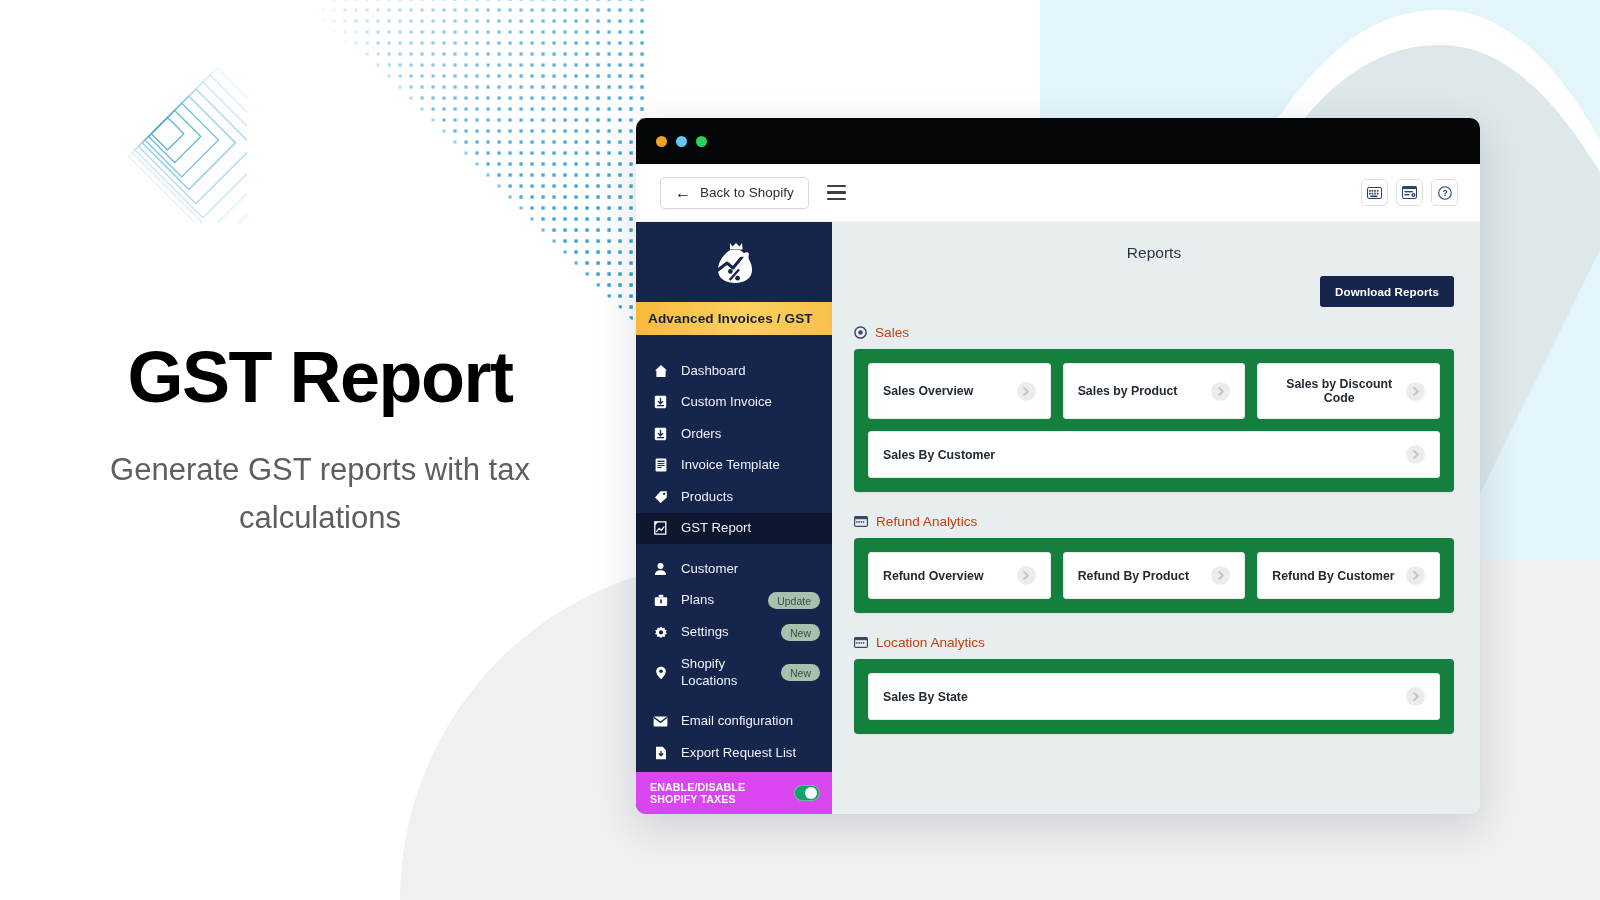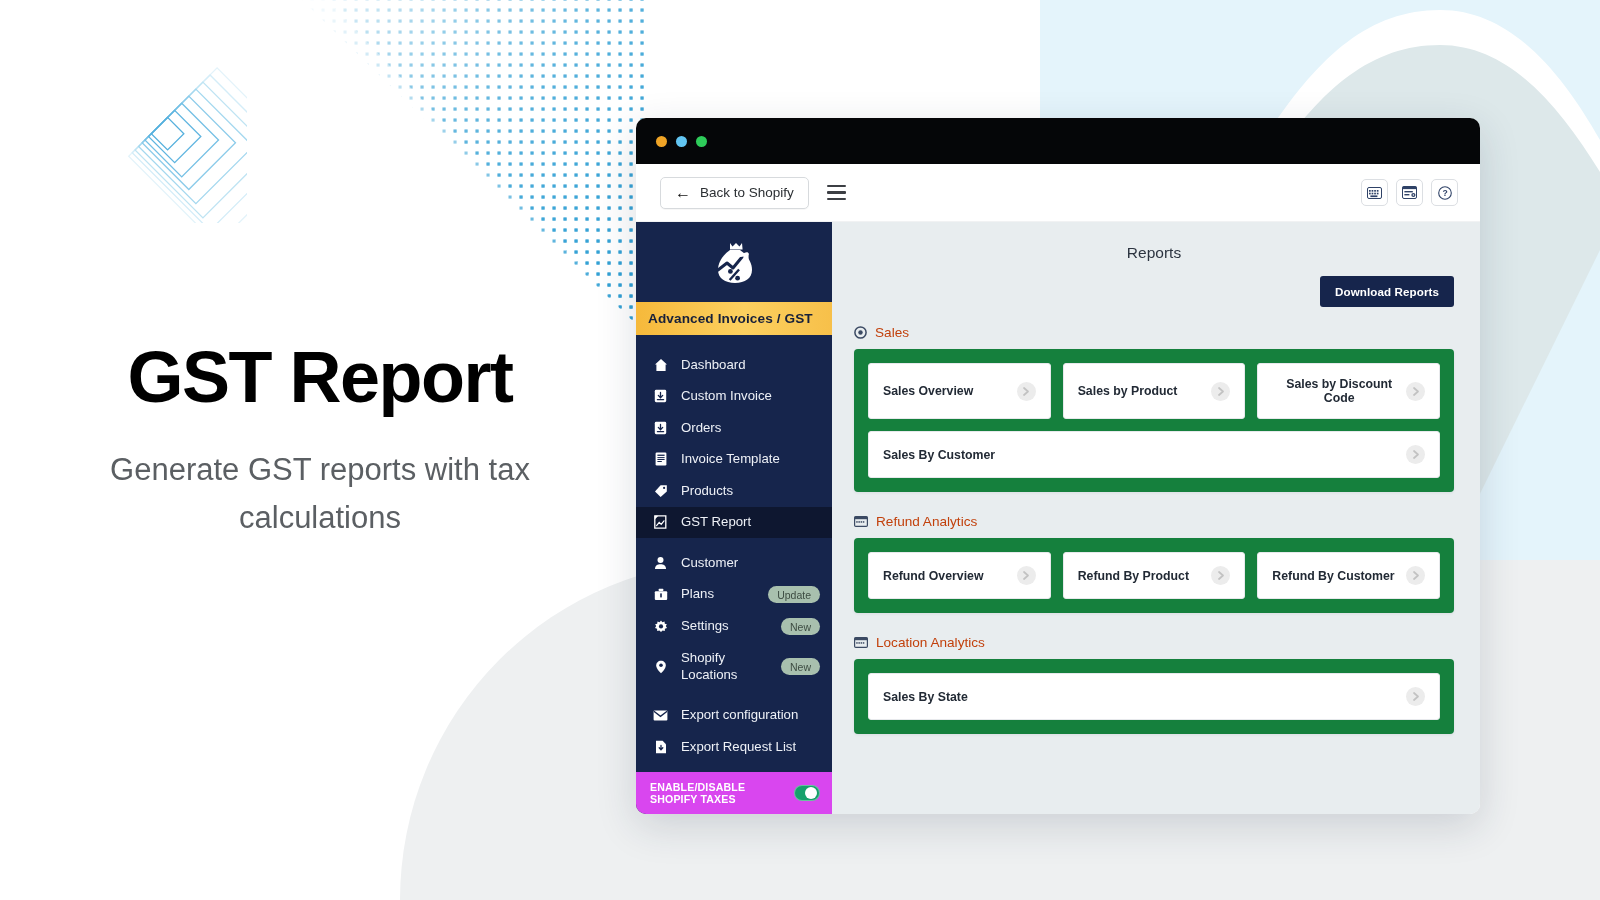--- a/index.html
+++ b/index.html
@@ -79,21 +79,21 @@
   .body-row { display: flex; height: 592px; }
 
   
   .sidebar { width: 196px; background: #16254c; display: flex; flex-direction: column; }
   .logo-area { height: 80px; display: flex; align-items: center; justify-content: center; }
   .brandbar {
     background: linear-gradient(90deg,#f6b93b 0%, #fcd05f 55%, #f7c04a 100%);
     color: #17203a; font-weight: bold; font-size: 13.6px;
     padding: 9px 12px; letter-spacing: .1px;
   }
-  .nav { padding-top: 14px; flex: 1; border-radius: 15px; }
+  .nav { padding-top: 20px; flex: 1; border-radius: 15px; }
   .nav-item {
     display: flex; align-items: center; gap: 12px;
     padding: 7.5px 12px 7.5px 16px; color: #eef1f7; font-size: 13.2px;
     cursor: pointer; position: relative;
   }
   .nav-item.active { background: #0e1730; }
   .nav-ico { width: 17px; display: flex; justify-content: center; flex: none; }
   .nav-ico svg { display: block; }
   .nav-label { flex: 1; line-height: 1.25; }
   .nav-badge {
@@ -398,21 +398,21 @@
 
           <div class="nav-gap"></div>
 
           <div class="nav-item">
             <span class="nav-ico">
               <svg width="15" height="11" viewBox="0 0 15 11">
                   <rect x="0.6" y="0.6" width="13.8" height="9.8" rx="1" fill="#fff"></rect>
                   <path d="M0.9 1.3 L7.5 6.3 L14.1 1.3" fill="none" stroke="#16254c" stroke-width="1.4"></path>
                 </svg>
             </span>
-            <span class="nav-label">Export configuration</span>
+            <span class="nav-label">Email configuration</span>
           </div>
 
           <div class="nav-item">
             <span class="nav-ico">
               <svg width="12" height="14" viewBox="0 0 12 14">
                   <path d="M1 0.8 L7.6 0.8 L11 4.2 L11 13.2 L1 13.2 Z" fill="#fff"></path>
                   <path d="M6 5.4 L6 9.2 M4.2 7.8 L6 9.7 L7.8 7.8" stroke="#16254c" stroke-width="1.3" fill="none" stroke-linecap="round"></path>
                 </svg>
             </span>
             <span class="nav-label">Export Request List</span>

